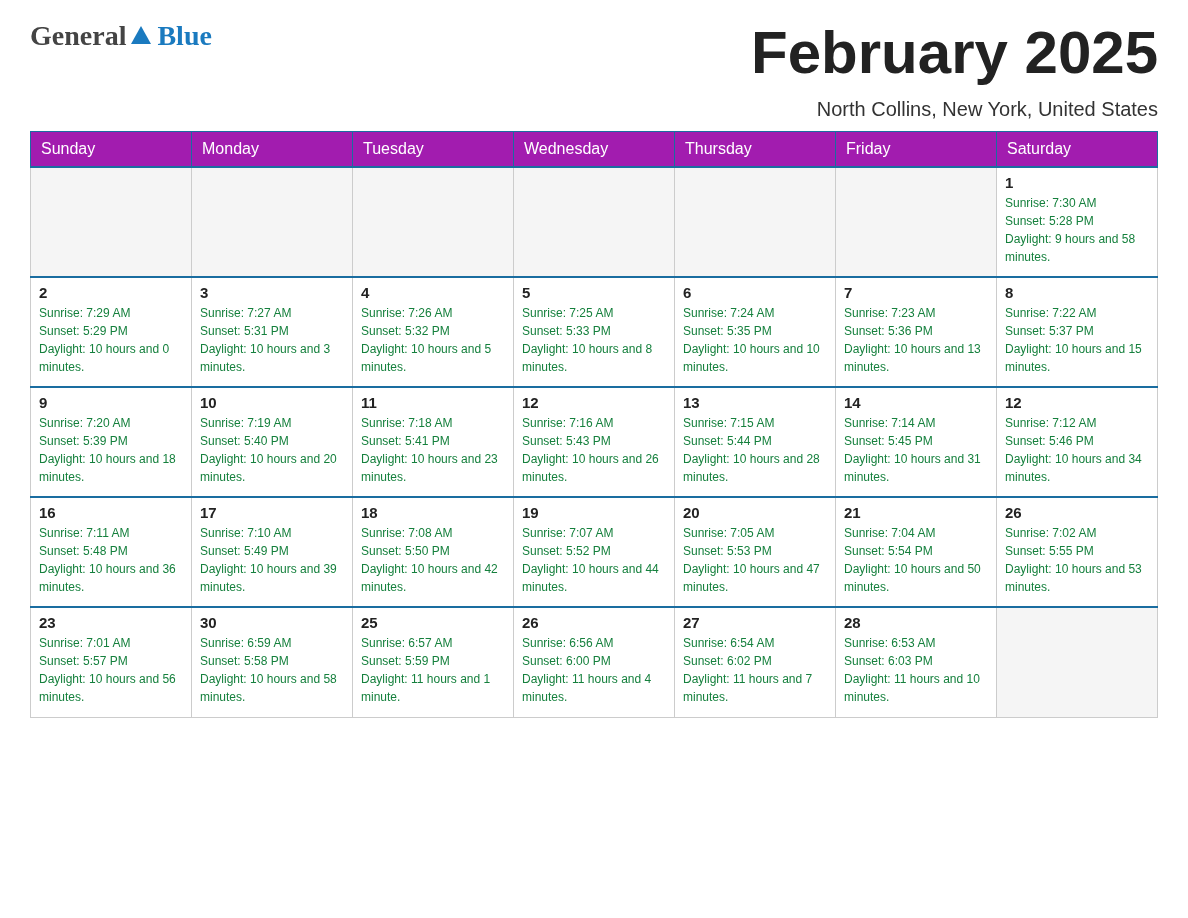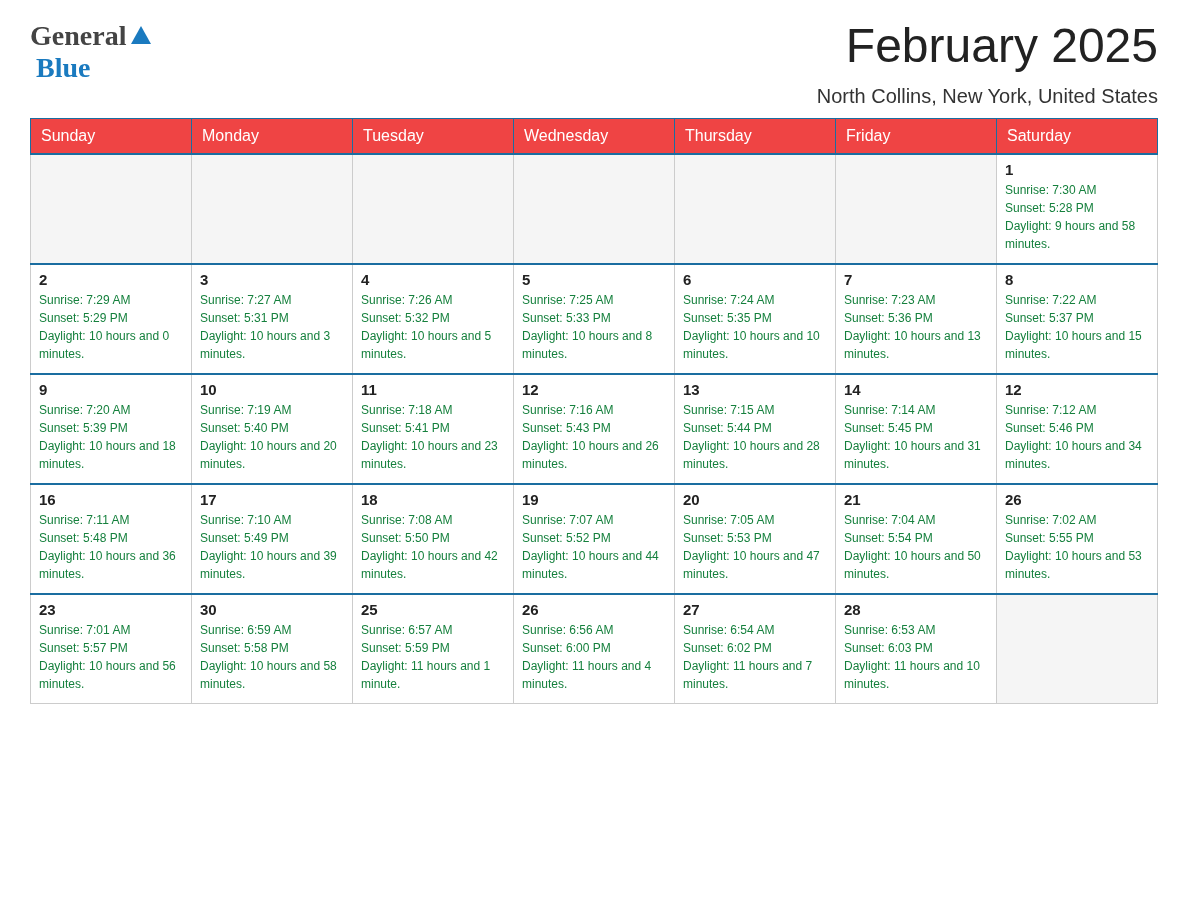--- a/index.html
+++ b/index.html
@@ -11,44 +11,44 @@
       min-height: 918px;
     }
     .header {
       display: flex;
       justify-content: space-between;
       align-items: flex-start;
       margin-bottom: 10px;
     }
     .logo {
       display: flex;
-      flex-direction: column;
-      align-items: flex-start;
+      flex-direction: row;
+      align-items: flex-end;
     }
     .title-area {
       text-align: right;
     }
     .month-title {
-      font-size: 48px;
-      font-weight: normal;
+      font-size: 60px;
+      font-weight: bold;
       color: #222;
       line-height: 1.1;
     }
     .location {
       font-size: 20px;
       color: #333;
       margin-top: 12px;
     }
     .calendar {
       width: 100%;
       border-collapse: collapse;
       border: 1px solid #aaa;
     }
     .calendar th {
-      background-color: #ef4444;
+      background-color: #a21caf;
       color: #fff;
       font-size: 16px;
       font-weight: normal;
       padding: 8px 10px;
       text-align: left;
       border: 1px solid #1a6da0;
     }
     .calendar td {
       border: 1px solid #ccc;
       vertical-align: top;

